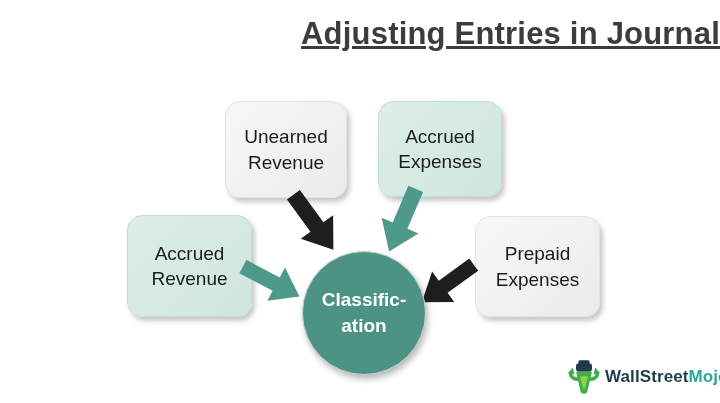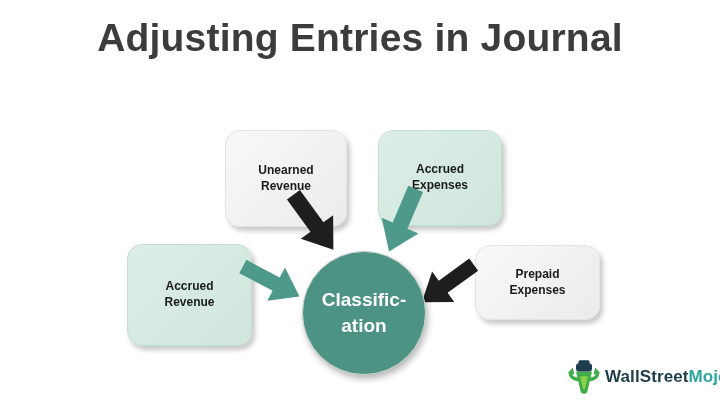--- a/index.html
+++ b/index.html
@@ -12,55 +12,55 @@
     height: 403px;
     background: #ffffff;
     overflow: hidden;
   }
 
   .page-title {
     position: absolute;
     top: 16px;
     left: 0;
     width: 100%;
-    text-align: center;
-    font-size: 39px;
+    text-align: right;
+    font-size: 31px;
     font-weight: 700;
     letter-spacing: 0.2px;
     color: var(--title-text, #3c3c3c);
+    text-decoration: underline;
   }
 
   .node {
     position: absolute;
     border-radius: 15px;
     display: flex;
     align-items: center;
     justify-content: center;
     text-align: center;
-    font-weight: 700;
-    font-size: 12px;
+    font-weight: 400;
+    font-size: 19px;
     line-height: 1.32;
     color: #1b1b1b;
     white-space: pre-line;
     box-shadow: 3px 4px 5px rgba(0,0,0,0.22);
-    margin-top: 29px;
   }
   .node.gray {
     background: linear-gradient(135deg, #f8f8f8 0%, #ebebeb 100%);
     border: 1px solid #e3e3e3;
   }
   .node.mint {
     background: linear-gradient(135deg, #ddeee7 0%, var(--mint-box, #cfe6dc) 100%);
     border: 1px solid #c3ded2;
   }
 
   .node-unearned   { left: 225px; top: 101px; width: 122px; height: 97px; }
   .node-accrued-ex { left: 378px; top: 101px; width: 124px; height: 96px; }
   .node-accrued-rev{ left: 127px; top: 215px; width: 125px; height: 102px; }
-  .node-prepaid    { left: 475px; top: 216px; width: 125px; height: 75px; }
+  .node-prepaid    { left: 475px; top: 216px; width: 125px; height: 101px; }
 
   .center-circle {
     position: absolute;
     left: 302px; top: 251px;
     width: 124px; height: 124px;
     border-radius: 50%;
     background: var(--teal, #4d9384);
     border: 1px solid #c9d3d0;
     box-shadow: 2px 4px 6px rgba(0,0,0,0.28);
     display: flex;

